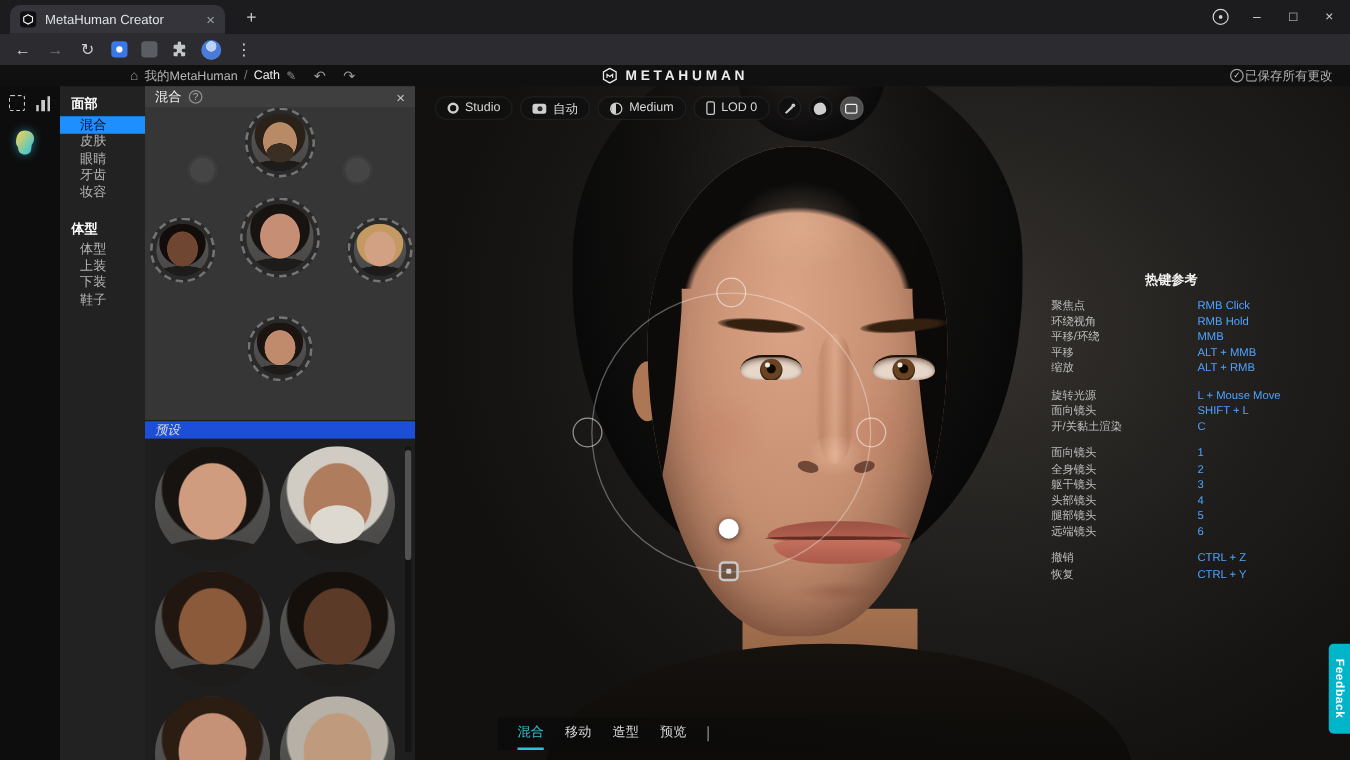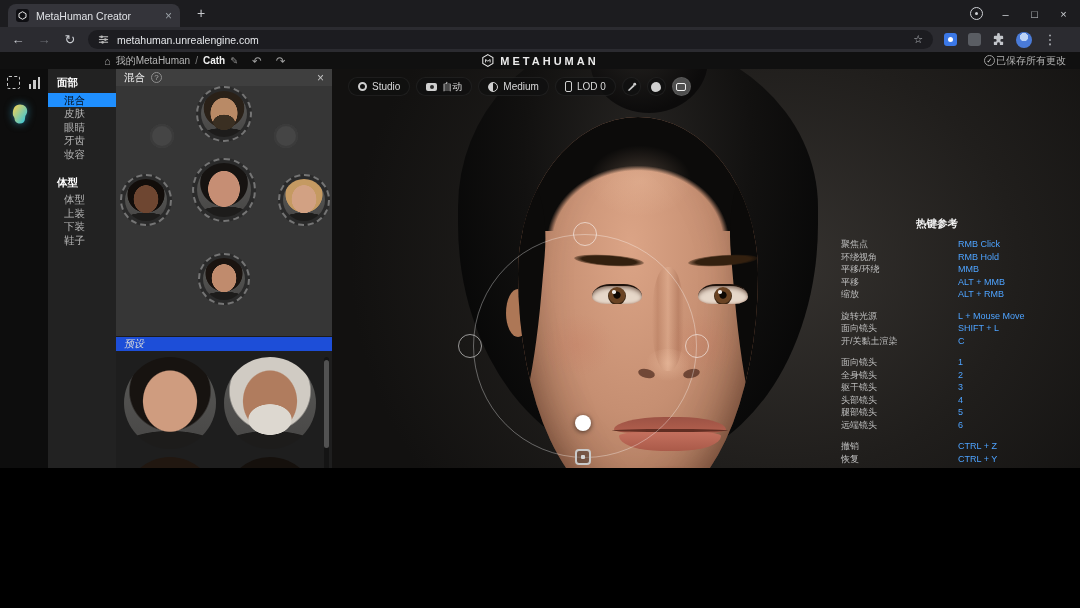--- a/index.html
+++ b/index.html
@@ -1,18 +1,18 @@
 <!DOCTYPE html>
 <html><head>
 <meta charset="utf-8">
 <style>
   *{margin:0;padding:0;box-sizing:border-box;}
   html,body{background:#000;}
   body{font-family:"Liberation Sans",sans-serif;}
-  #screen{position:relative;width:1080px;height:468px;overflow:hidden;background:#121212;color:#ddd;
+  #screen{position:relative;width:1080px;height:608px;overflow:hidden;background:#121212;color:#ddd;
     --accent-blue:#1f8fff; --hotkey-blue:#4ea3ff; --teal:#2bc4d6; --feedback-teal:#00b5c9;}
 
   
   .tabstrip{position:absolute;left:0;top:0;width:1080px;height:27px;background:#1c1c1f;}
   .tab{position:absolute;left:8px;top:4px;width:172px;height:23px;background:#34343a;border-radius:8px 8px 0 0;display:flex;align-items:center;padding:0 8px;gap:7px;}
   .favicon{width:13px;height:13px;border-radius:3px;background:#0f0f13;display:flex;align-items:center;justify-content:center;flex:none;}
   .tab-title{color:#dfe1e5;font-size:10.5px;flex:1;white-space:nowrap;overflow:hidden;}
   .tab-close{color:#9aa0a6;font-size:12px;line-height:1;cursor:pointer;}
   .newtab{position:absolute;left:192px;top:5px;color:#c6c8cc;font-size:14px;width:18px;height:18px;text-align:center;line-height:17px;}
   .wincontrols{position:absolute;right:10px;top:0;height:27px;display:flex;align-items:center;gap:16px;}
@@ -32,21 +32,21 @@
   .ext1 i::after{content:"";position:absolute;left:4px;top:3.5px;width:5px;height:5px;background:#fff;border-radius:50%;}
   .ext2{background:#5a5d63;border-radius:3px;width:13px;height:13px;}
   .avatarpic{width:16px;height:16px;border-radius:50%;background:radial-gradient(circle at 50% 32%,#bcd3f7 30%,#4a7bd8 32%);flex:none;}
 
   
   .appheader{position:absolute;left:0;top:52px;width:1080px;height:17px;background:#101010;}
   .crumbs{position:absolute;left:104px;top:0;height:17px;display:flex;align-items:center;gap:5px;color:#a9a9a9;font-size:10px;}
   .homeico{font-size:11px;color:#9a9a9a;}
   .crumb-root{color:#b5b5b5;}
   .crumb-sep{color:#7f7f7f;}
-  .crumb-name{color:#f0f0f0;font-weight:bold;}
+  .crumb-name{color:#f0f0f0;font-weight:normal;}
   .editico{color:#8d8d8d;font-size:9.5px;}
   .histbtn{color:#9d9d9d;font-size:11.5px;margin-left:9px;}
   .logo{position:absolute;left:50%;top:0;height:17px;transform:translateX(-50%);display:flex;align-items:center;gap:6px;color:#ececec;font-weight:bold;letter-spacing:3px;font-size:11px;}
   .saved{position:absolute;right:14px;top:0;height:17px;display:flex;align-items:center;gap:1px;color:#b2b2b2;font-size:10px;}
   .savedcheck{width:11px;height:11px;border:1px solid #9e9e9e;border-radius:50%;font-size:7px;line-height:10px;text-align:center;color:#cfcfcf;}
 
   
   .rail{position:absolute;left:0;top:69px;width:48px;height:539px;background:#0d0d0d;}
   .rail-row{display:flex;gap:8px;justify-content:center;margin-top:7px;align-items:flex-end;}
   .icon-marquee{width:13px;height:13px;border:1.3px dashed #c9c9c9;border-radius:2px;}
@@ -200,38 +200,20 @@
       <span class="winbtn">–</span>
       <span class="winbtn">□</span>
       <span class="winbtn">×</span>
     </div>
   </div>
 
   <div class="addrbar">
     <span class="navbtn">←</span>
     <span class="navbtn dim">→</span>
     <span class="navbtn">↻</span>
-    <div class="urlpill">
-      <span style="display:flex;">
-        <svg width="11" height="11" viewBox="0 0 12 12">
-            <g stroke="#b7b7b7" stroke-width="1.2">
-              <line x1="1" y1="3" x2="11" y2="3"></line>
-              <line x1="1" y1="6" x2="11" y2="6"></line>
-              <line x1="1" y1="9" x2="11" y2="9"></line>
-            </g>
-            <g fill="#b7b7b7">
-              <circle cx="4" cy="3" r="1.5"></circle>
-              <circle cx="8" cy="6" r="1.5"></circle>
-              <circle cx="5" cy="9" r="1.5"></circle>
-            </g>
-          </svg>
-      </span>
-      <span class="url">metahuman.unrealengine.com</span>
-      <span class="star">☆</span>
-    </div>
     <span class="ext ext1">
         <i></i>
       </span>
     <span class="ext ext2"></span>
     <span class="ext">
       <svg width="13" height="13" viewBox="0 0 14 14">
           <path fill="#c3c6cb" d="M5.5 1.5a1.5 1.5 0 0 1 3 0V3H11a1 1 0 0 1 1 1v2.5h-1.5a1.5 1.5 0 0 0 0 3H12V12a1 1 0 0 1-1 1H8.5v-1.5a1.5 1.5 0 0 0-3 0V13H3a1 1 0 0 1-1-1V9.5h1.5a1.5 1.5 0 0 0 0-3H2V4a1 1 0 0 1 1-1h2.5V1.5z"></path>
         </svg>
     </span>
     <span class="avatarpic"></span>

